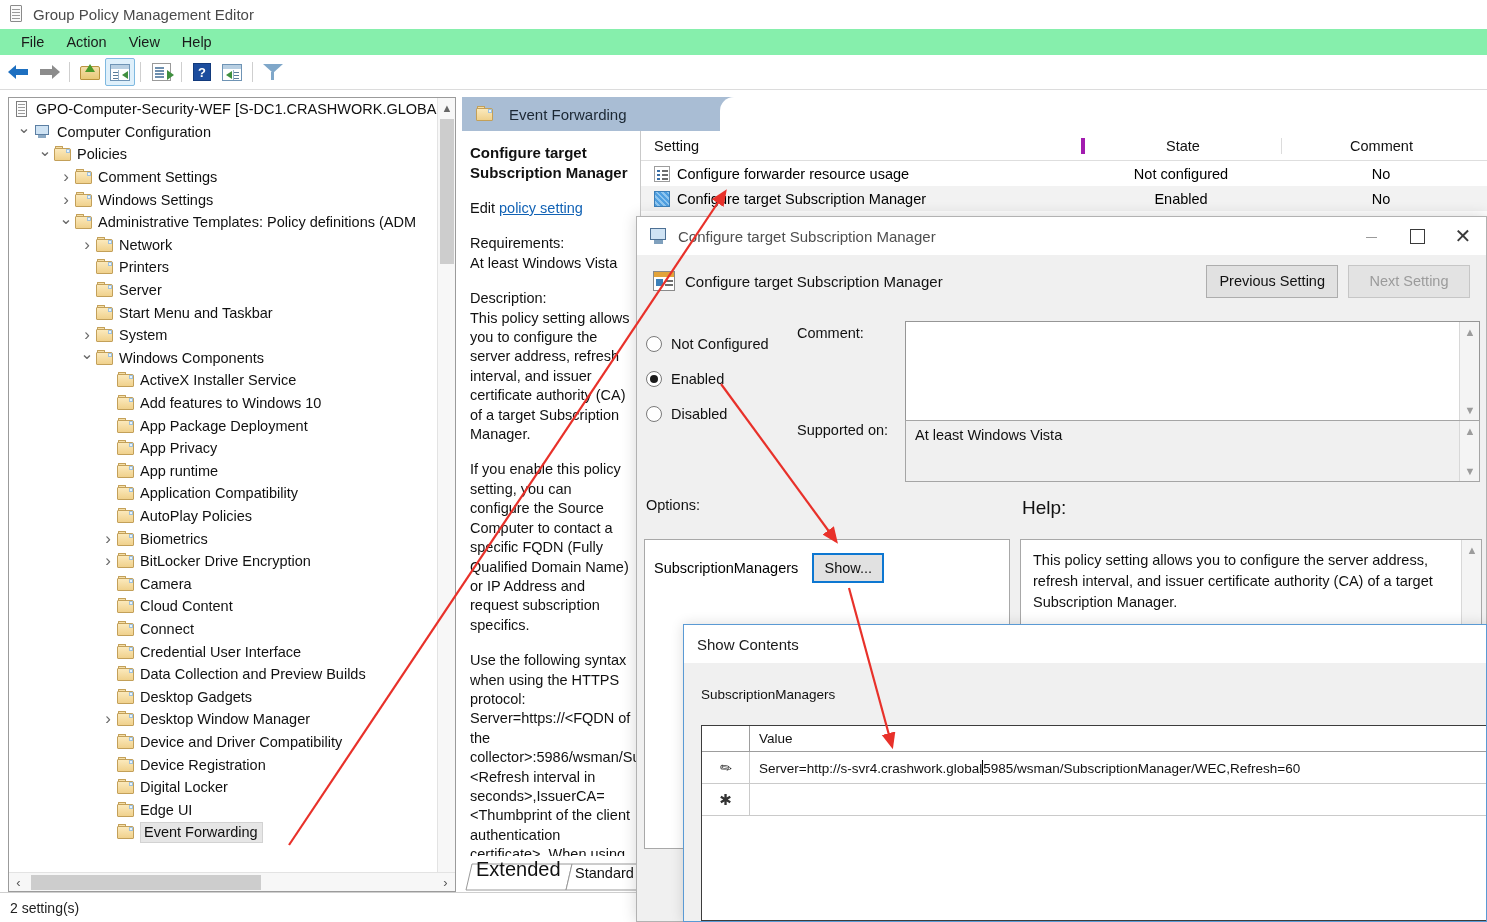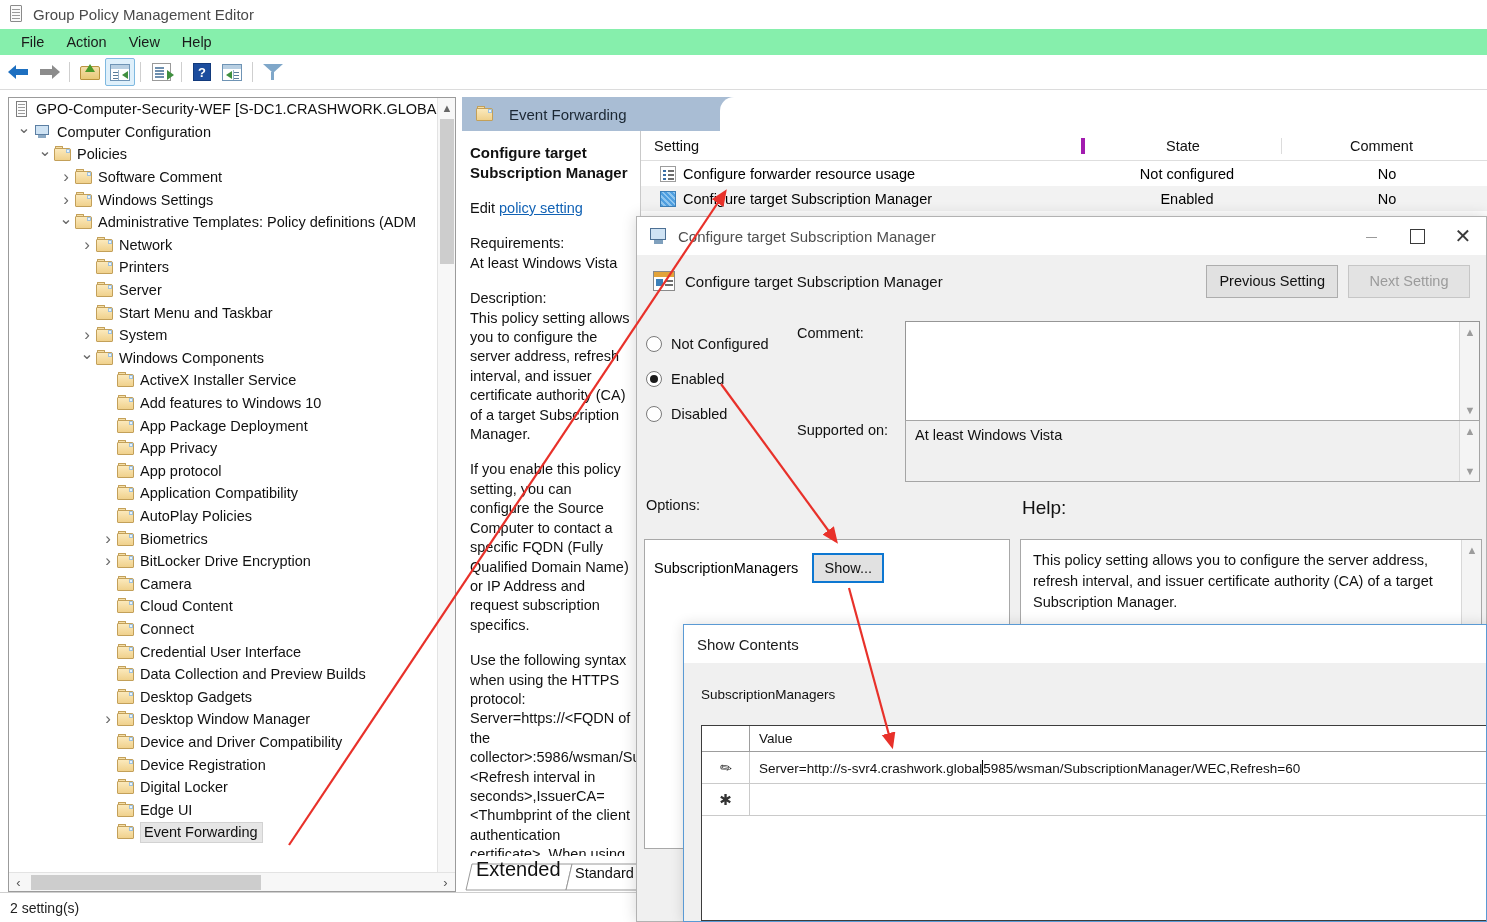--- a/index.html
+++ b/index.html
@@ -154,21 +154,21 @@
   .ext-pane a { color:#1162b5; }
   .ext-pane p { margin:0 0 16px 0; }
   .ext-divider { position:absolute; left:178px; top:34px; width:1px; height:725px; background:#c9c9c9;}
 
   .list-pane { position:absolute; left:179px; top:34px; width:846px; height:725px; background:#fff;}
   .lp-head { display:flex; height:30px; align-items:center; font-size:14.5px; color:#111;
      border-bottom:1px solid #dedede;}
   .lp-head .c1 { width:440px; padding-left:13px;}
   .lp-head .c2 { width:200px; text-align:center; border-left:4px solid #a21caf; }
   .lp-head .c3 { width:200px; text-align:center; border-left:1px solid #dcdcdc; }
-  .lp-row { display:flex; height:25px; align-items:center; font-size:14.5px;justify-content:flex-end;}
+  .lp-row { display:flex; height:25px; align-items:center; font-size:14.5px;}
   .lp-row.sel { background:#f2f2f2;}
   .lp-row .c1 { width:440px; padding-left:13px; display:flex; align-items:center; gap:7px;}
   .lp-row .c2 { width:200px; text-align:center;}
   .lp-row .c3 { width:200px; text-align:center;}
   .pol-icon { width:16px;height:16px;flex:none;background:#fff;border:1px solid #9d9d9d;position:relative;}
   .pol-icon .bl{position:absolute;left:2px;width:3px;height:2px;background:#3a6ea5;}
   .pol-icon .ln{position:absolute;left:7px;width:6px;height:1.5px;background:#6d6d6d;}
   .pol-icon.blue{background:repeating-linear-gradient(45deg,#4f9fe0,#4f9fe0 2px,#8fc6ef 2px,#8fc6ef 4px);
      border:1px solid #3c7fb8;}
 
@@ -369,21 +369,21 @@
           </span>
           <span class="lbl">Policies</span>
         </div>
         <div class="tnode" style="padding-left: 48px;">
           <span class="exp closed"></span>
           <span class="folder">
             <span class="ft"></span>
             <span class="fb"></span>
             <span class="fw"></span>
           </span>
-          <span class="lbl">Software Comment</span>
+          <span class="lbl">Comment Settings</span>
         </div>
         <div class="tnode" style="padding-left: 48px;">
           <span class="exp closed"></span>
           <span class="folder">
             <span class="ft"></span>
             <span class="fb"></span>
             <span class="fw"></span>
           </span>
           <span class="lbl">Windows Settings</span>
         </div>
@@ -486,21 +486,21 @@
           </span>
           <span class="lbl">App Privacy</span>
         </div>
         <div class="tnode" style="padding-left: 90px;">
           <span class="exp "></span>
           <span class="folder">
             <span class="ft"></span>
             <span class="fb"></span>
             <span class="fw"></span>
           </span>
-          <span class="lbl">App protocol</span>
+          <span class="lbl">App runtime</span>
         </div>
         <div class="tnode" style="padding-left: 90px;">
           <span class="exp "></span>
           <span class="folder">
             <span class="ft"></span>
             <span class="fb"></span>
             <span class="fw"></span>
           </span>
           <span class="lbl">Application Compatibility</span>
         </div>

